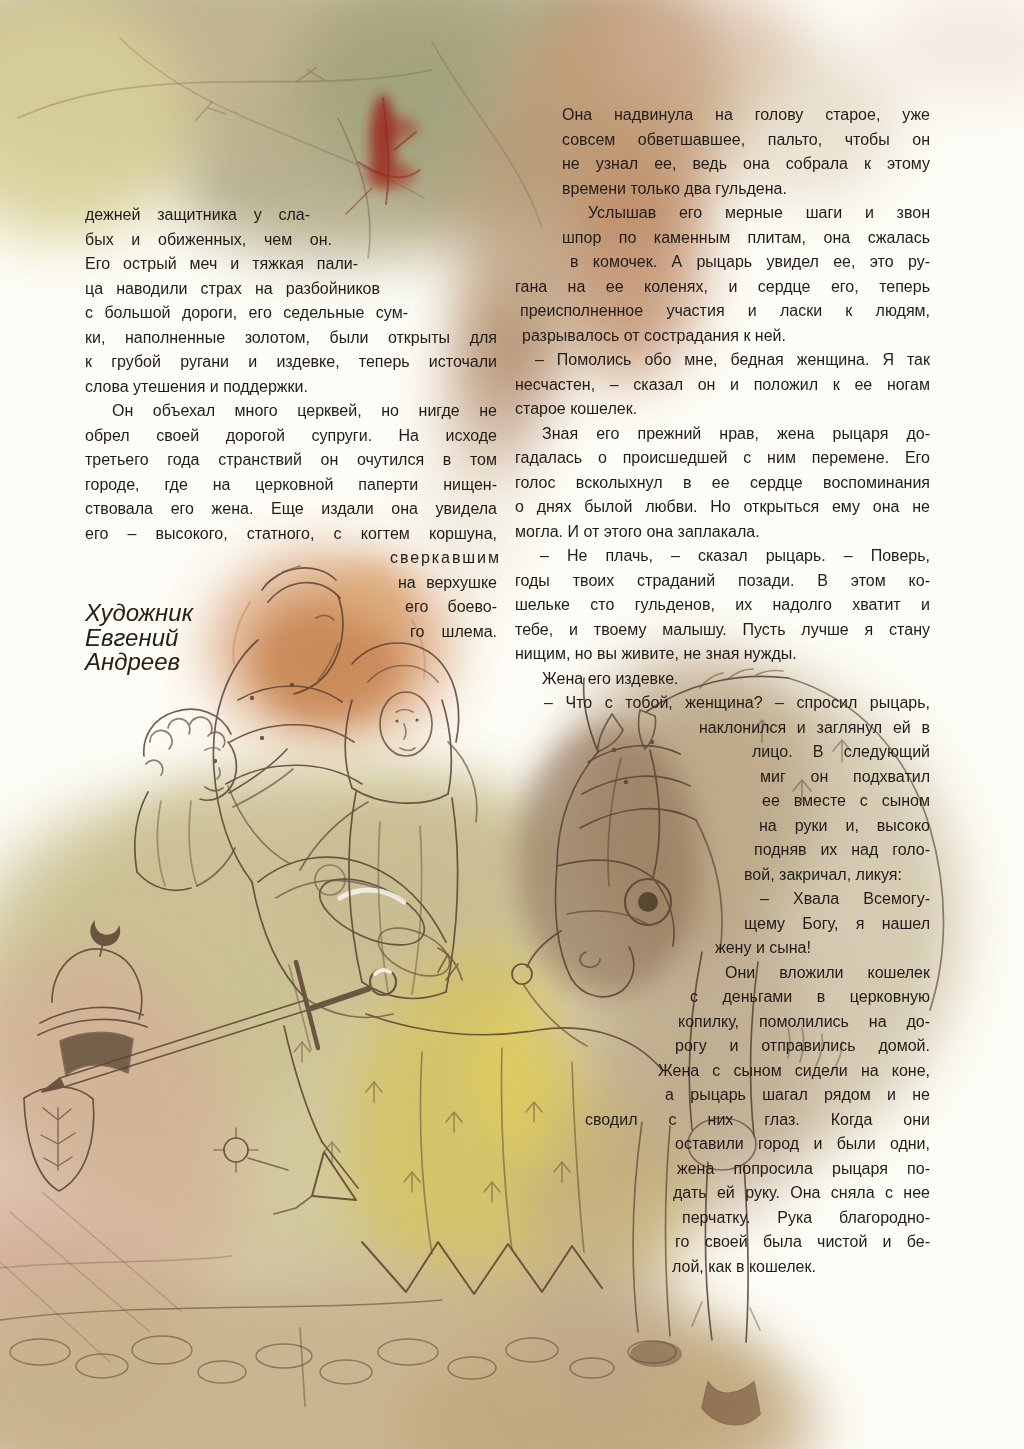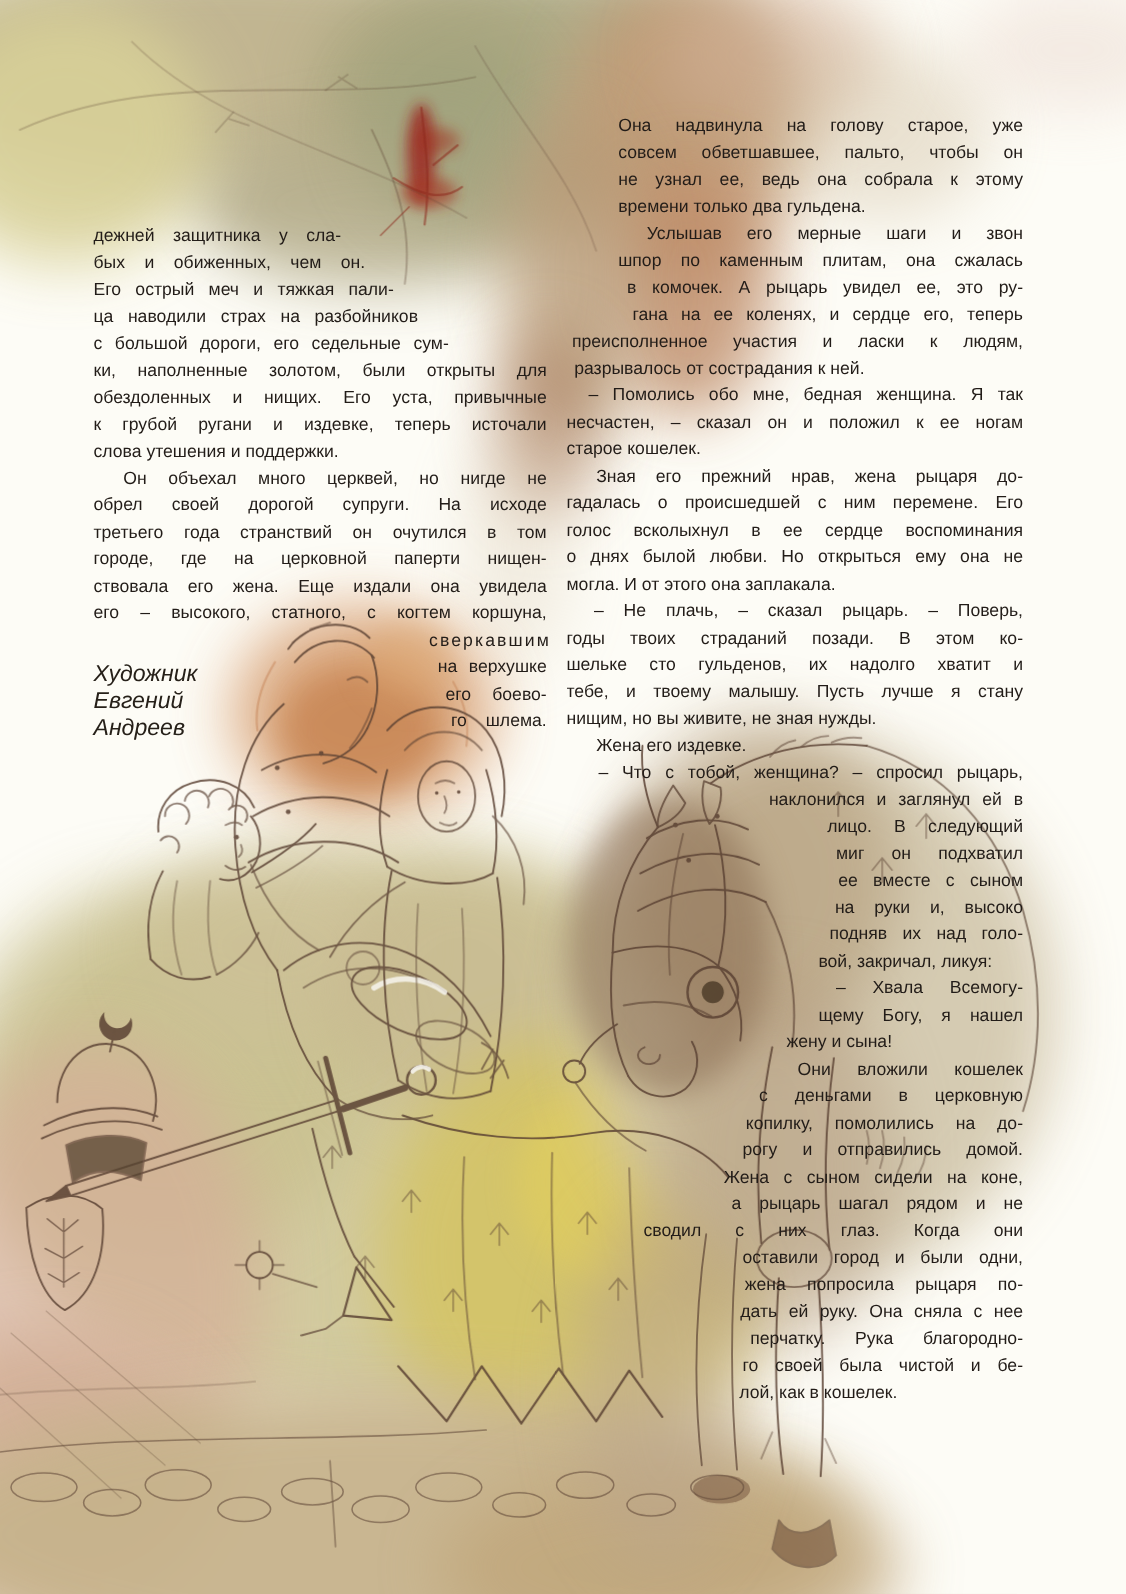--- a/index.html
+++ b/index.html
@@ -7,21 +7,21 @@
         font-family:"Liberation Sans",sans-serif;color:#221c18;}
   .art{position:absolute;left:0;top:0;width:1024px;height:1449px;z-index:0;}
   .col{position:absolute;z-index:2;font-size:16px;line-height:24.5px;}
   .col-left{left:85px;top:203px;width:412px;}
   .col-right{left:515px;top:103px;width:415px;}
   .para{margin:0;}
   .ln{text-align:justify;text-align-last:justify;text-justify:inter-word;white-space:nowrap;height:24.5px;overflow:visible;}
   .ln.last{text-align-last:left;}
   .sp{letter-spacing:.12em;}
   .caption{position:absolute;left:85px;top:601px;width:170px;z-index:2;
-           font-style:italic;font-size:21px;line-height:24.5px;color:#262019;}
+           font-style:italic;font-size:24px;line-height:24.5px;color:#262019;}
 </style>
 </head>
 <body>
 
 <div class="page">
 
   <svg class="art" viewBox="0 0 1024 1449" aria-hidden="true">
     <defs>
       <filter id="b28" x="-80%" y="-80%" width="260%" height="260%">
           <feGaussianBlur stdDeviation="28"></feGaussianBlur>
@@ -271,21 +271,20 @@
   </svg>
 
   <div class="col col-left">
     <div class="para">
       <div class="ln" style="margin-right:187px">дежней защитника у сла-</div>
       <div class="ln" style="margin-right:165px">бых и обиженных, чем он.</div>
       <div class="ln" style="margin-right:139px">Его острый меч и тяжкая пали-</div>
       <div class="ln" style="margin-right:117px">ца наводили страх на разбойников</div>
       <div class="ln" style="margin-right:89px">с большой дороги, его седельные сум-</div>
       <div class="ln">ки, наполненные золотом, были открыты для</div>
-      <div class="ln">обездоленных и нищих. Его уста, привычные</div>
       <div class="ln">к грубой ругани и издевке, теперь источали</div>
       <div class="ln last">слова утешения и поддержки.</div>
     </div>
     <div class="para">
       <div class="ln" style="text-indent:27px">Он объехал много церквей, но нигде не</div>
       <div class="ln">обрел своей дорогой супруги. На исходе</div>
       <div class="ln">третьего года странствий он очутился в том</div>
       <div class="ln">городе, где на церковной паперти нищен-</div>
       <div class="ln">ствовала его жена. Еще издали она увидела</div>
       <div class="ln">его – высокого, статного, с когтем коршуна,</div>
@@ -306,21 +305,21 @@
     <div class="para">
       <div class="ln" style="margin-left:47px">Она надвинула на голову старое, уже</div>
       <div class="ln" style="margin-left:47px">совсем обветшавшее, пальто, чтобы он</div>
       <div class="ln" style="margin-left:47px">не узнал ее, ведь она собрала к этому</div>
       <div class="ln last" style="margin-left:47px">времени только два гульдена.</div>
     </div>
     <div class="para">
       <div class="ln" style="margin-left:47px;text-indent:26px">Услышав его мерные шаги и звон</div>
       <div class="ln" style="margin-left:47px">шпор по каменным плитам, она сжалась</div>
       <div class="ln" style="margin-left:55px">в комочек. А рыцарь увидел ее, это ру-</div>
-      <div class="ln" style="margin-left:60px">гана на ее коленях, и сердце его, теперь</div>
+      <div class="ln" style="">гана на ее коленях, и сердце его, теперь</div>
       <div class="ln" style="margin-left:5px">преисполненное участия и ласки к людям,</div>
       <div class="ln last" style="margin-left:7px">разрывалось от сострадания к ней.</div>
     </div>
     <div class="para">
       <div class="ln" style="text-indent:20px">– Помолись обо мне, бедная женщина. Я так</div>
       <div class="ln">несчастен, – сказал он и положил к ее ногам</div>
       <div class="ln last">старое кошелек.</div>
     </div>
     <div class="para">
       <div class="ln" style="text-indent:27px">Зная его прежний нрав, жена рыцаря до-</div>

